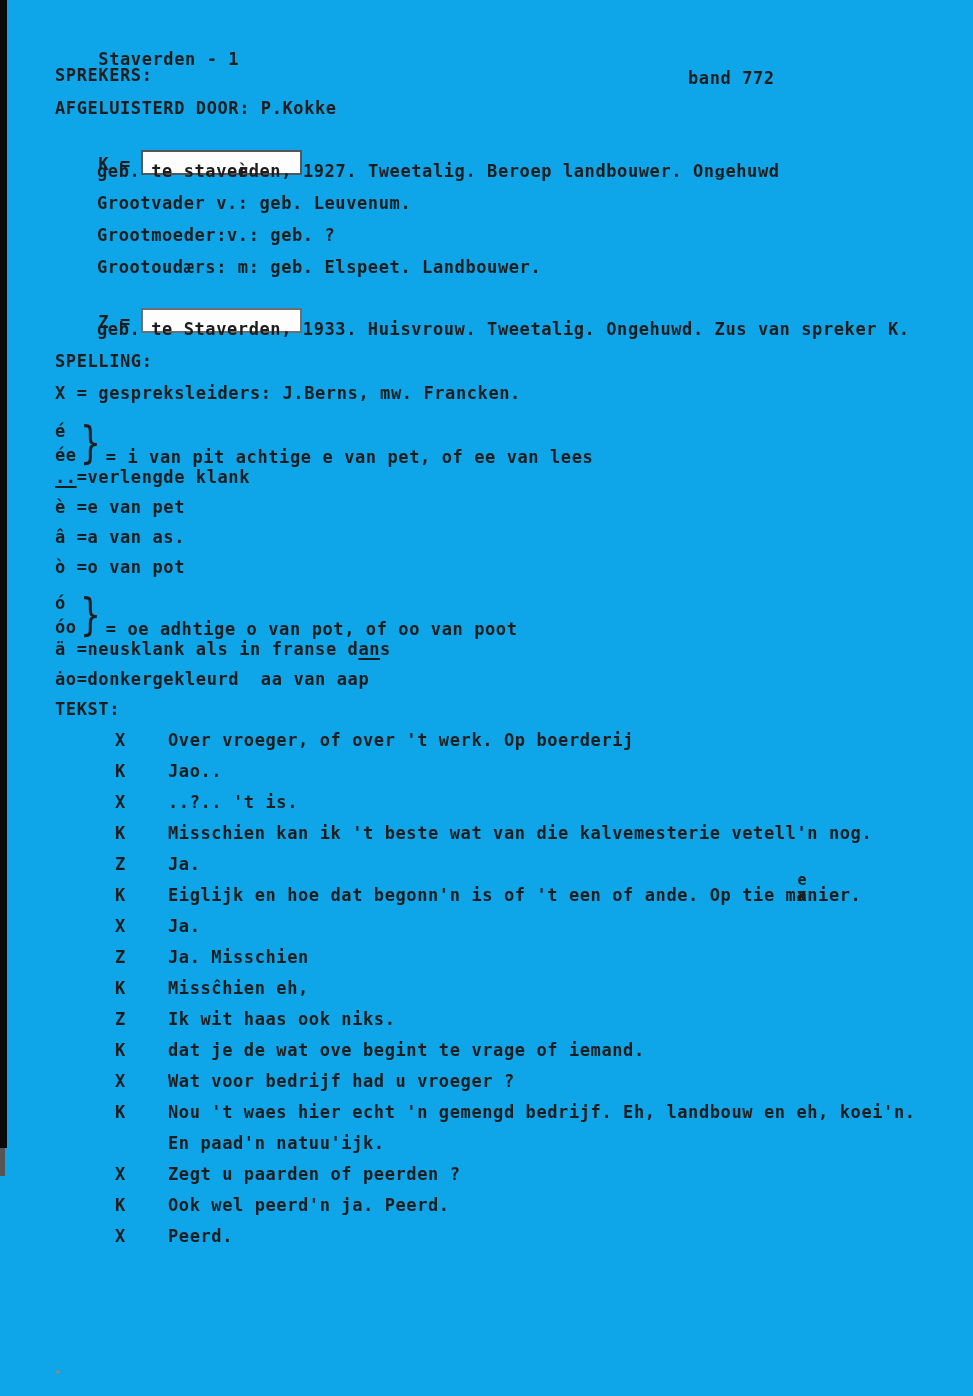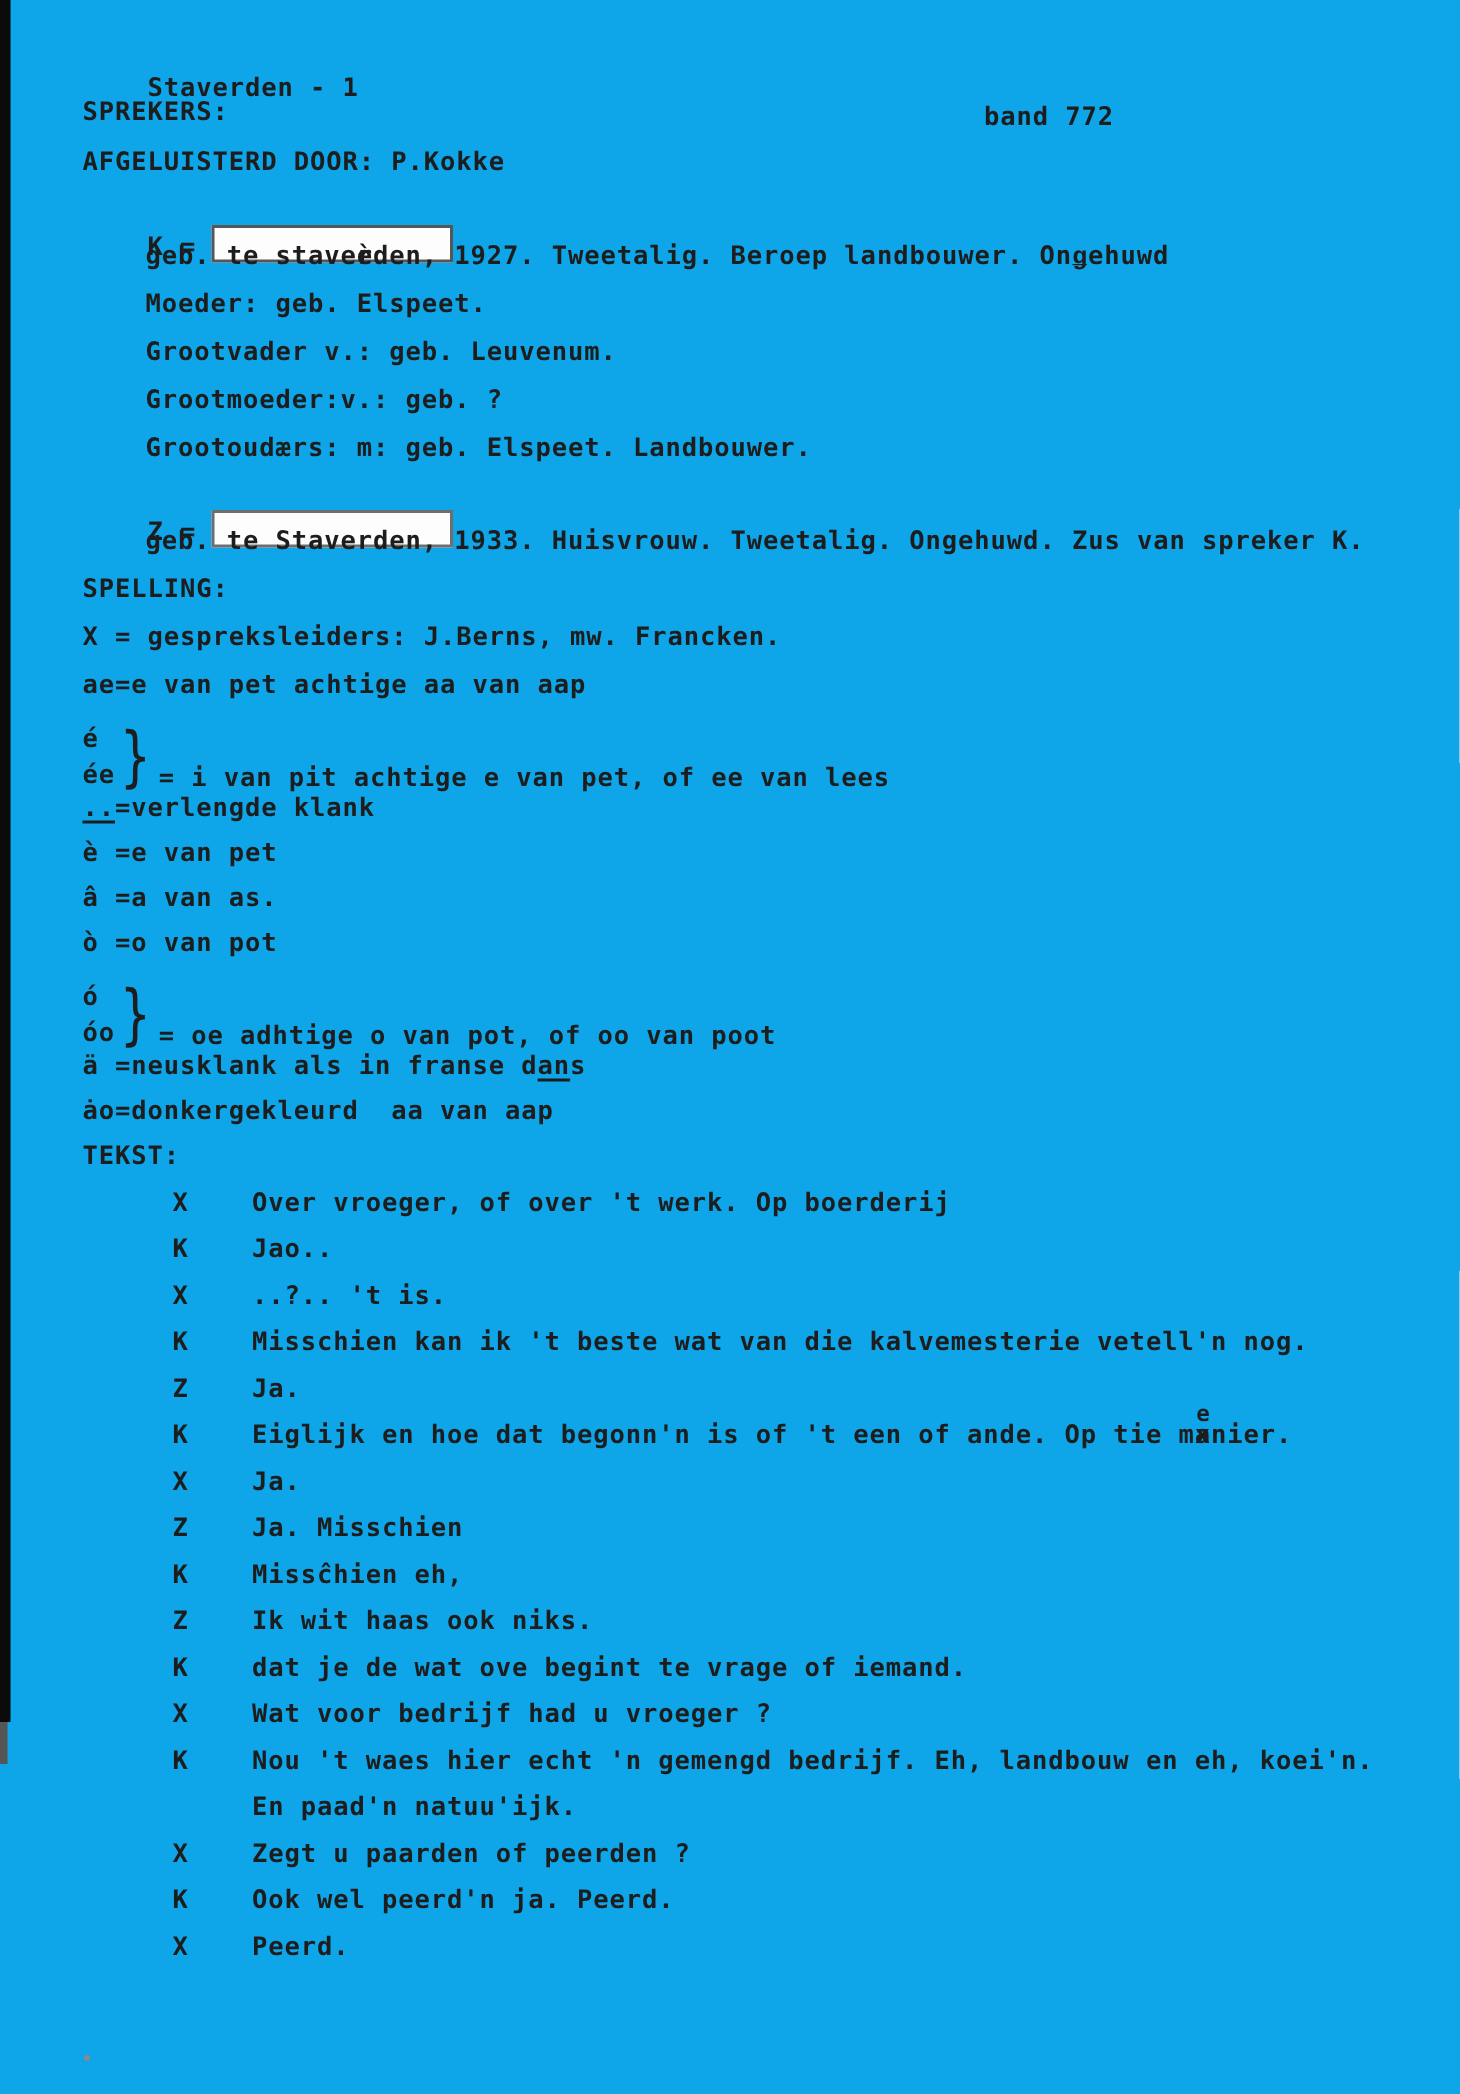--- a/index.html
+++ b/index.html
@@ -9,21 +9,21 @@
     color:#1d1d1d;
     font-family:"DejaVu Sans Mono","Liberation Mono",monospace;
     font-weight:bold;font-size:17px;letter-spacing:.6px;line-height:1;
     padding-top:34px;padding-left:55px;box-sizing:border-box;
   }
   .scan-strip{position:absolute;left:0;top:0;width:7px;height:1148px;background:#0b0b0b;}
   .scan-strip-tail{position:absolute;left:0;top:1148px;width:5px;height:28px;background:#555;}
   .scan-dot{position:absolute;left:56px;top:1370px;width:4px;height:4px;background:#8a8a8a;border-radius:50%;}
   .row{height:33px;white-space:pre-wrap;}
   .row-sm{height:30px;white-space:pre-wrap;}
-  .band{position:absolute;left:656px;top:70px;}
+  .band{position:absolute;left:688px;top:70px;}
   .box{display:inline-block;width:157px;height:21px;border:2px solid #565656;background:#fdfdfd;vertical-align:-5px;margin-left:10px;}
   .box-z{border-color:#6e6e6e;}
   .kd-row{height:32px;margin-left:42px;white-space:pre-wrap;}
   .sp-row{height:30px;white-space:pre-wrap;display:flex;}
   .sp-brace{display:flex;align-items:center;height:52px;white-space:pre-wrap;}
   .bkeys{display:flex;flex-direction:column;line-height:24px;}
   .brace{font-size:44px;font-weight:normal;line-height:46px;transform:scaleX(.75);margin-right:2px;}
   .sp-brace .sp-def{align-self:flex-end;padding-bottom:3px;}
   .tekst-row{height:31px;white-space:pre-wrap;}
   .dlg-row{height:31px;display:flex;margin-left:60px;white-space:pre-wrap;}
@@ -51,40 +51,38 @@
   <div class="row">SPREKERS:</div>
 
   <div class="row">AFGELUISTERD DOOR: P.Kokke</div>
 
   <div class="row-sm">
     <span>K =</span><span class="box"></span>
   </div>
 
   <div id="k-details">
       <div class="kd-row">geb. te stave<span class="ovl"><span>r</span><span class="abs">è</span></span>den, 1927. Tweetalig. Beroep landbouwer. Onǥehuwd</div>
-      <div class="kd-row">Moeder: geb. Elspeet.</div>
       <div class="kd-row">Grootvader v.: geb. Leuvenum.</div>
       <div class="kd-row">Grootmoeder:v.: geb. ?</div>
       <div class="kd-row">Grootoudærs: m: geb. Elspeet. Landbouwer.</div>
     </div>
 
   <div class="row-sm">
     <span>Z =</span><span class="box box-z"></span>
   </div>
 
   <div id="z-details">
       <div class="kd-row">geb. te Staverden, 1933. Huisvrouw. Tweetalig. Ongehuwd. Zus van spreker K.</div>
     </div>
 
   <div class="kd-row" style="margin-left:0;">SPELLING:</div>
 
   <div class="kd-row" style="margin-left:0;">X = gespreksleiders: J.Berns, mw. Francken.</div>
 
   <div id="spelling-list">
-      <div class="sp-row"><span class="sp-key">ae=</span> <span class="sp-def">e van pet achtige aa van aap</span></div>
       <div class="sp-brace"><div class="bkeys"><div>é</div><div>ée</div></div><span class="brace">}</span><span class="sp-def">= i van pit achtige e van pet, of ee van lees</span></div>
       <div class="sp-row"><span class="sp-key"><span class="ul">..</span>=</span> <span class="sp-def">verlengde klank</span></div>
       <div class="sp-row"><span class="sp-key">è =</span> <span class="sp-def">e van pet</span></div>
       <div class="sp-row"><span class="sp-key">â =</span> <span class="sp-def">a van as.</span></div>
       <div class="sp-row"><span class="sp-key">ò =</span> <span class="sp-def">o van pot</span></div>
       <div class="sp-brace"><div class="bkeys"><div>ó</div><div>óo</div></div><span class="brace">}</span><span class="sp-def">= oe adhtige o van pot, of oo van poot</span></div>
       <div class="sp-row"><span class="sp-key">ä =</span> <span class="sp-def">neusklank als in franse d<span class="ul">an</span>s</span></div>
       <div class="sp-row"><span class="sp-key">ȧo=</span> <span class="sp-def">donkergekleurd  aa van aap</span></div>
     </div>
 

